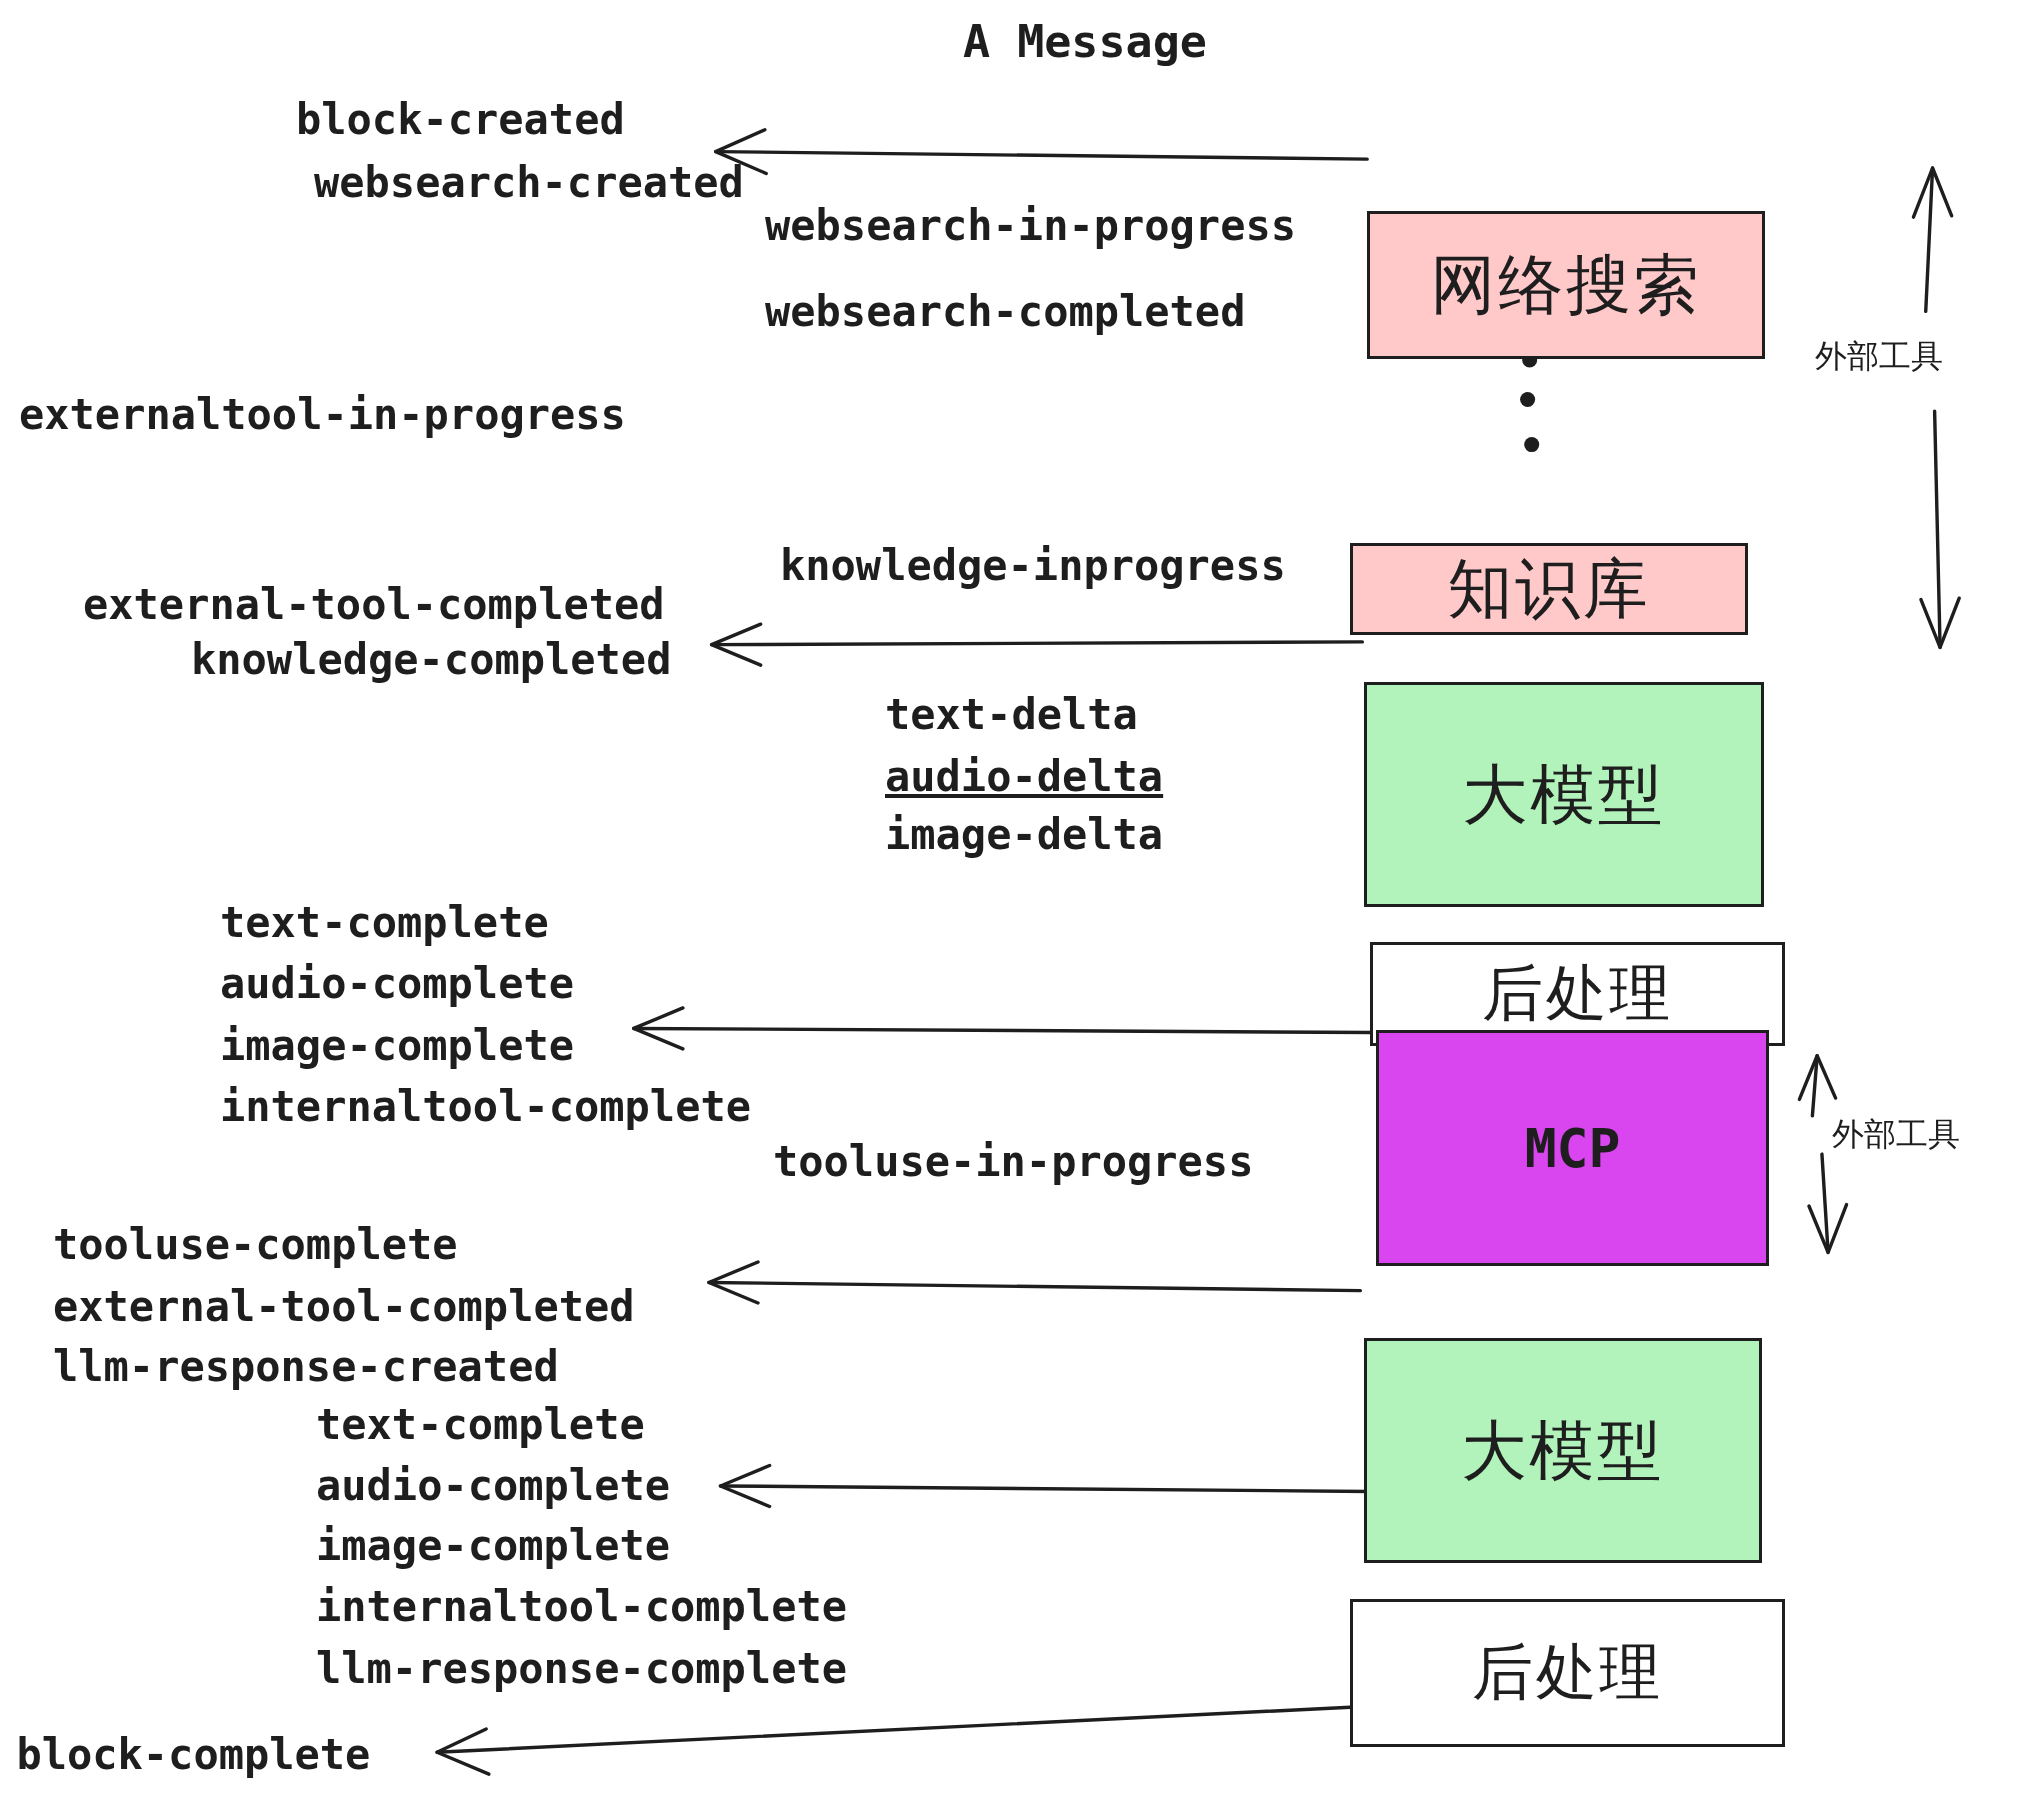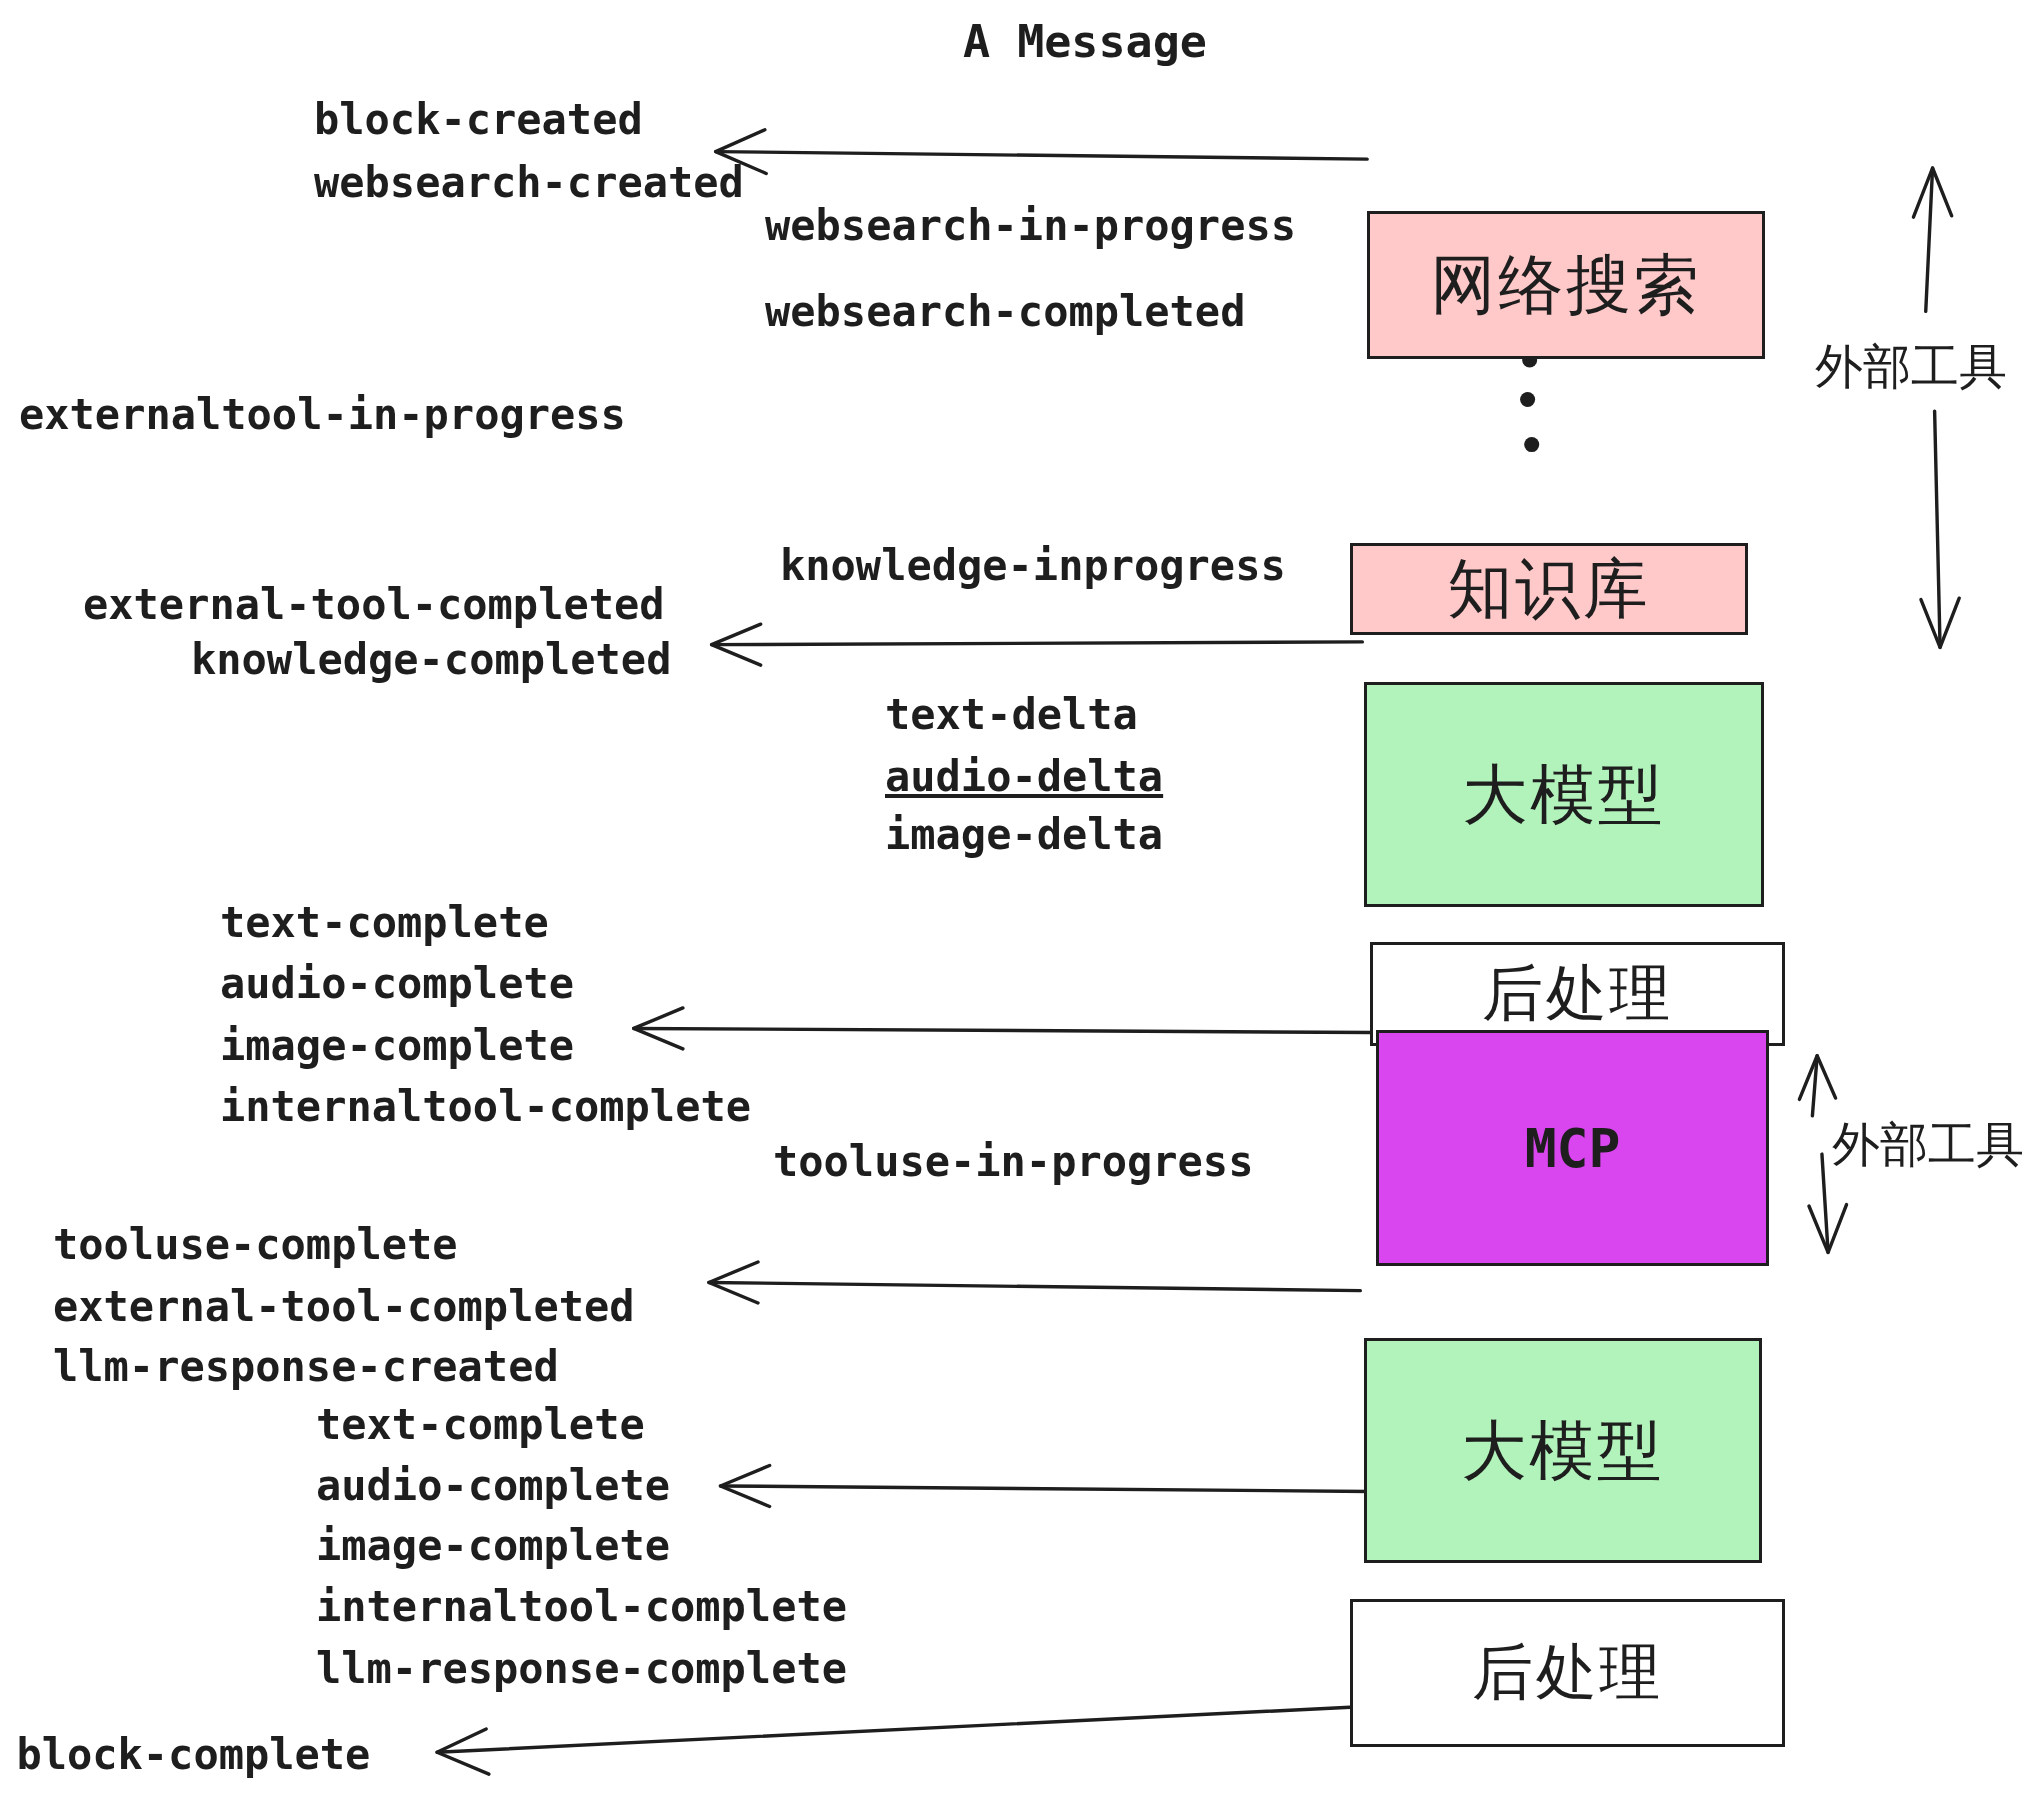--- a/index.html
+++ b/index.html
@@ -34,21 +34,21 @@
     justify-content:center;
     font-family:"Liberation Sans", "DejaVu Sans", sans-serif;
     color:#1e1e1e;
     white-space:nowrap;
   }
   .box-cn{ font-size:65px; font-weight:500; letter-spacing:2.7px;margin-top:40px; }
   .box-mono{ font:700 53px "DejaVu Sans Mono", monospace; }
   .side-label{
     position:absolute;
     font-family:"Liberation Sans", "DejaVu Sans", sans-serif;
-    font-size:48px;
+    font-size:32px;
     font-weight:500;
     color:#1e1e1e;
     white-space:nowrap;
   }
   svg.arrows{
     position:absolute;
     left:0; top:0;
     width:2035px; height:1796px;
     pointer-events:none;
   }
@@ -134,21 +134,21 @@
   <div class="box box-cn" style="left: 1364px; top: 1298px; width: 398px; height: 225px; background-color: rgb(178, 242, 187);">
     <span>大模型</span>
   </div>
   <div class="box box-cn" style="left: 1350px; top: 1559px; width: 435px; height: 148px; font-size: 61px; background-color: rgb(255, 255, 255);">
     <span>后处理</span>
   </div>
 
   <div class="side-label" style="left:1815px;top:335px;">外部工具</div>
   <div class="side-label" style="left:1832px;top:1113px;">外部工具</div>
 
-  <div class="evt" style="left:314px;top:98px;">block-created</div>
+  <div class="evt" style="left:296px;top:98px;">block-created</div>
   <div class="evt" style="left:314px;top:161px;">websearch-created</div>
   <div class="evt" style="left:765px;top:204px;">websearch-in-progress</div>
   <div class="evt" style="left:765px;top:290px;">websearch-completed</div>
   <div class="evt" style="left:19px;top:393px;">externaltool-in-progress</div>
   <div class="evt" style="left:780px;top:544px;">knowledge-inprogress</div>
   <div class="evt" style="left:83px;top:583px;">external-tool-completed</div>
   <div class="evt" style="left:191px;top:638px;">knowledge-completed</div>
   <div class="evt" style="left:885px;top:693px;">text-delta</div>
   <div class="evt" style="left:885px;top:755px;text-decoration:underline;">audio-delta</div>
   <div class="evt" style="left:885px;top:813px;">image-delta</div>

